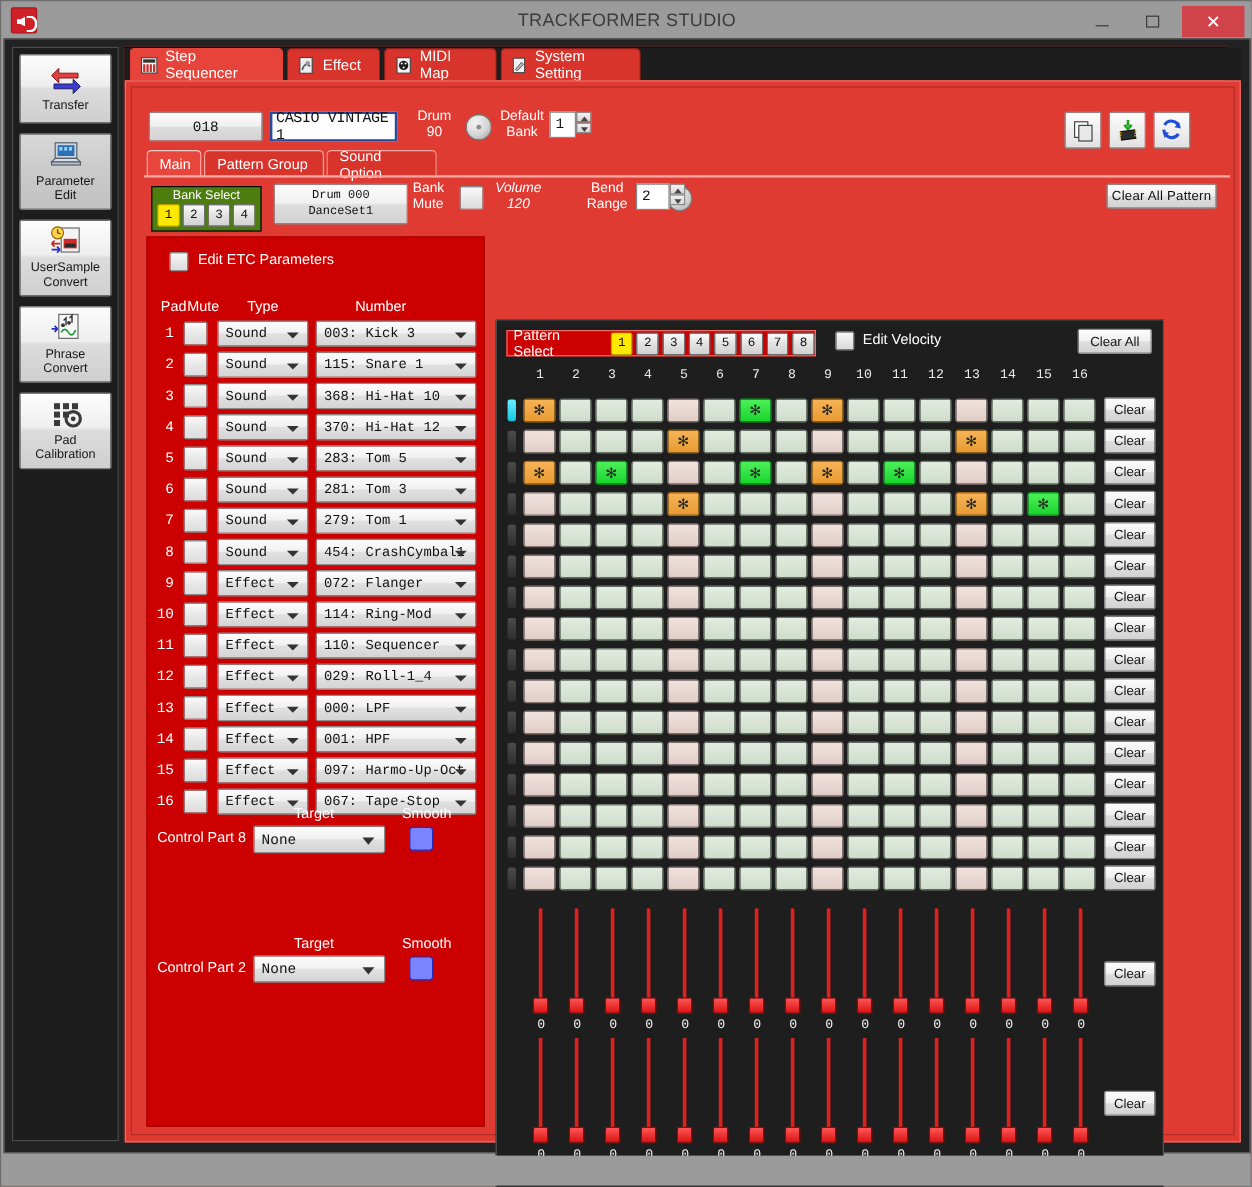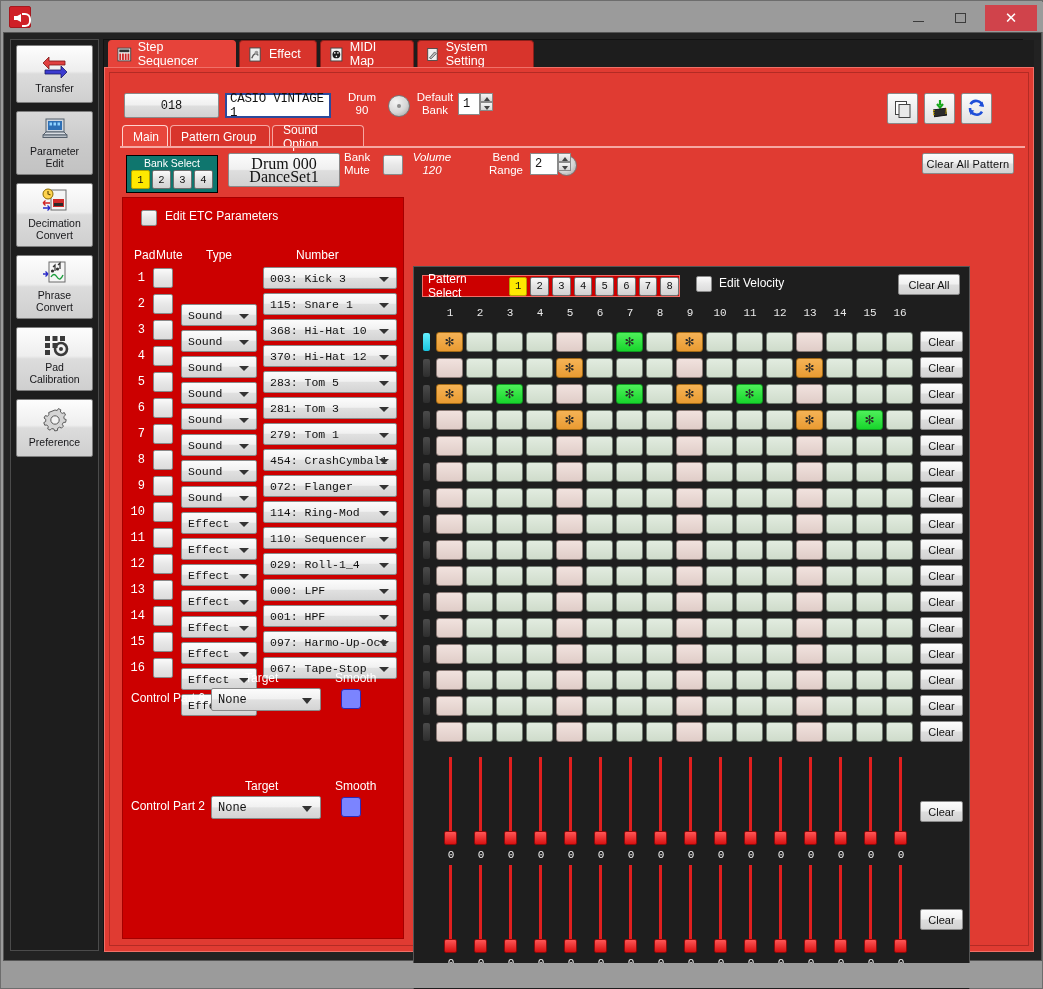--- a/index.html
+++ b/index.html
@@ -175,34 +175,34 @@
     border:1px solid #f6a7a2; border-bottom:none; border-radius:4px 4px 0 0;
     color:#fff; font-size:12px; display:flex;align-items:center;
     padding:0 10px; cursor:default;
   }
   .subtab.active{ background:#e8463c; border-color:#ffd2cd; }
   #subtab-underline{ position:absolute; left:10px; top:73px; width:905px; height:2px; background:#f6a7a2;}
 
   
   #bankselect{
     position:absolute; left:16px; top:82px; width:92px; height:38px;
-    background:#0f766e; border:1px solid #000;
+    background:#4d7c0f; border:1px solid #000;
   }
   #bankselect .lbl{ color:#fff; font-size:10.5px; text-align:center; line-height:12px; padding-top:1px;}
   .sq-btn{
     width:19px;height:19px; border:1px solid #6f6f6f; border-radius:2px;
     background: linear-gradient(180deg,#fbfbfb,#e2e2e2,#d2d2d2);
     font-size:10.5px; color:#111; display:flex;align-items:center;justify-content:center;
     font-family:"Liberation Mono", monospace; cursor:default;
   }
   .sq-btn.on{ background:#ffe800; border-color:#b4a200; }
   #bank-btns{ display:flex; gap:2px; justify-content:center; margin-top:1px;}
 
   #drumkit{ position:absolute; left:118px; top:80px; width:112px; height:34px;
-    flex-direction:column; font-size:16px; line-height:13px;font-family:Liberation Serif, serif; }
+    flex-direction:column; font-size:10px; line-height:13px; }
   #bankmute-lbl{ position:absolute; left:234px; top:78px; width:40px; color:#fff;
      font-size:11.5px; line-height:13px; text-align:left;}
   .chk{
     background: linear-gradient(180deg,#fafafa,#e8e8e8,#dcdcdc);
     border:1px solid #8a8a8a; border-radius:2px;
   }
   #bankmute-chk{ position:absolute; left:273px; top:82px; width:20px; height:20px;}
   #volume-lbl{ position:absolute; left:298px; top:78px; width:48px; color:#fff;
      font-size:11.5px; line-height:13px; text-align:center;font-style:italic;}
   #volume-knob{ position:absolute; left:446px; top:82px; width:21px; height:21px;}
@@ -234,21 +234,21 @@
     background: linear-gradient(180deg,#fcfcfc 0%,#f1f1f1 46%,#e0e0e0 52%,#d4d4d4 100%);
     border:1px solid #8a8a8a; border-radius:2px;
     font-family:"Liberation Mono", monospace; font-size:11.5px; color:#111;
     display:flex; align-items:center; padding-left:6px; cursor:default;
   }
   .combo::after{
     content:""; position:absolute; right:7px; top:9px;
     border-left:5px solid transparent; border-right:5px solid transparent;
     border-top:5px solid #333;
   }
-  .c-type{ left:58px; width:76px;margin-top:37px; }
+  .c-type{ left:58px; width:76px; }
   .c-num{ left:140px; width:134px; }
 
   
   .cp-lbl{ position:absolute; color:#fff; font-size:12px; }
   .cp-target-lbl{ position:absolute; color:#fff; font-size:12px; }
   .cp-smooth-lbl{ position:absolute; color:#fff; font-size:12px; }
   .cp-combo{
     position:absolute; height:23px; width:110px;
     background: linear-gradient(180deg,#fcfcfc 0%,#f1f1f1 46%,#e0e0e0 52%,#d4d4d4 100%);
     border:1px solid #8a8a8a; border-radius:2px;
@@ -321,20 +321,21 @@
   
   #statusstrip{ position:absolute; left:2px; top:962px; width:1039px; height:25px; background:#9b9b9b;}
 </style>
 </head>
 <body>
 
 <div id="window-frame">
 
   <div id="title-bar">
     <div id="app-icon"></div>
+    <div id="title-text">TRACKFORMER STUDIO</div>
     <div class="win-btn" id="btn-min">
         <span class="minglyph"></span>
       </div>
     <div class="win-btn" id="btn-max">
         <span class="maxglyph"></span>
       </div>
     <div class="win-btn" id="btn-close">✕</div>
   </div>
 
   <div id="client">
@@ -367,21 +368,21 @@
       <div class="side-btn">
         <svg class="side-ico" viewBox="0 0 28 26">
           <rect x="10" y="2" width="15" height="20" fill="#f4f4f4" stroke="#6b6b6b"></rect>
           <rect x="12" y="11" width="11" height="8" fill="#cf2b2b"></rect>
           <rect x="13" y="15" width="9" height="3" fill="#2a2a2a"></rect>
           <circle cx="7" cy="6" r="5" fill="#ffd34d" stroke="#8a6a00"></circle>
           <path d="M7 3 L7 6 L9.5 7" stroke="#5a4400" fill="none" stroke-width="1.1"></path>
           <path d="M9 15 L2 15 M2 15 L4.5 12.5 M2 15 L4.5 17.5" stroke="#d02020" stroke-width="1.3" fill="none"></path>
           <path d="M2 20 L9 20 M9 20 L6.5 17.5 M9 20 L6.5 22.5" stroke="#2b2bc8" stroke-width="1.3" fill="none"></path>
         </svg>
-        <span>Decimation</span>
+        <span>UserSample</span>
         <span>Convert</span>
       </div>
 
       <div class="side-btn">
         <svg class="side-ico" viewBox="0 0 28 26">
           <rect x="8" y="2" width="16" height="20" fill="#f6f6f6" stroke="#6b6b6b"></rect>
           <path d="M12 7 l2-2 v6 M17 5 l2-2 v6" stroke="#333" stroke-width="1.2" fill="none"></path>
           <circle cx="11.5" cy="11" r="1.6" fill="#333"></circle>
             <circle cx="16.5" cy="9" r="1.6" fill="#333"></circle>
           <path d="M10 17 q3-5 6 0 t6-2" stroke="#1a9e3c" stroke-width="1.4" fill="none"></path>
@@ -401,28 +402,20 @@
               <rect x="11.5" y="11" width="5" height="5"></rect>
             <rect x="4" y="18" width="5" height="5"></rect>
           </g>
           <circle cx="20" cy="17" r="6" fill="none" stroke="#3a3a3a" stroke-width="2.6"></circle>
           <circle cx="20" cy="17" r="2" fill="#3a3a3a"></circle>
         </svg>
         <span>Pad</span>
         <span>Calibration</span>
       </div>
 
-      <div class="side-btn">
-        <svg class="side-ico" viewBox="0 0 28 26">
-          <path d="M14 3 l2.2.5 1.2-1.9 2.4 1.2-.4 2.2 1.8 1.4 2.1-.8 1.2 2.5-1.7 1.5.3 2.2 2.1.8-.6 2.7-2.2.1-1.1 1.9 1.1 1.9-1.9 1.9-2-.9-1.9 1.1-.2 2.2-2.7.4-.9-2-2.2-.3-1.5 1.6-2.4-1.4.6-2.1-1.4-1.7-2.2.2-.9-2.6 1.9-1.1.1-2.2-1.8-1.3 1.3-2.4 2.1.6 1.6-1.5-.3-2.2z" fill="#d5d5d5" stroke="#5a5a5a" stroke-width="1"></path>
-          <circle cx="14" cy="13" r="4.2" fill="#f2f2f2" stroke="#5a5a5a" stroke-width="1"></circle>
-        </svg>
-        <span>Preference</span>
-        <span></span>
-      </div>
     </div>
 
     <div id="mainpanel">
 
       <div id="tabstrip">
         <div class="tab active" style="left:4px; width:128px;">
           <svg class="tab-ico" viewBox="0 0 16 16">
             <rect x="1" y="1" width="14" height="14" fill="#f2f2f2" stroke="#444"></rect>
             <g fill="#cf2b2b">
                 <rect x="2.5" y="7" width="2" height="7"></rect>
@@ -655,21 +648,21 @@
                   <div class="combo c-num">097: Harmo-Up-Oct</div>
                 </div>
                 <div class="padrow" style="top: 458px;">
                   <div class="padnum">16</div>
                   <div class="chk padmute"></div>
                   <div class="combo c-type">Effect</div>
                   <div class="combo c-num">067: Tape-Stop</div>
                 </div>
               </div>
 
-          <div class="cp-lbl" style="left:8px;  top:493px;">Control Part 6</div>
+          <div class="cp-lbl" style="left:8px;  top:493px;">Control Part 8</div>
           <div class="cp-target-lbl" style="left:122px;top:473px;">Target</div>
           <div class="cp-combo" style="left:88px; top:490px;">None</div>
           <div class="cp-smooth-lbl" style="left:212px;top:473px;">Smooth</div>
           <div class="cp-smooth" style="left:218px;top:491px;"></div>
 
           <div class="cp-lbl" style="left:8px;  top:601px;">Control Part 2</div>
           <div class="cp-target-lbl" style="left:122px;top:581px;">Target</div>
           <div class="cp-combo" style="left:88px; top:598px;">None</div>
           <div class="cp-smooth-lbl" style="left:212px;top:581px;">Smooth</div>
           <div class="cp-smooth" style="left:218px;top:599px;"></div>

